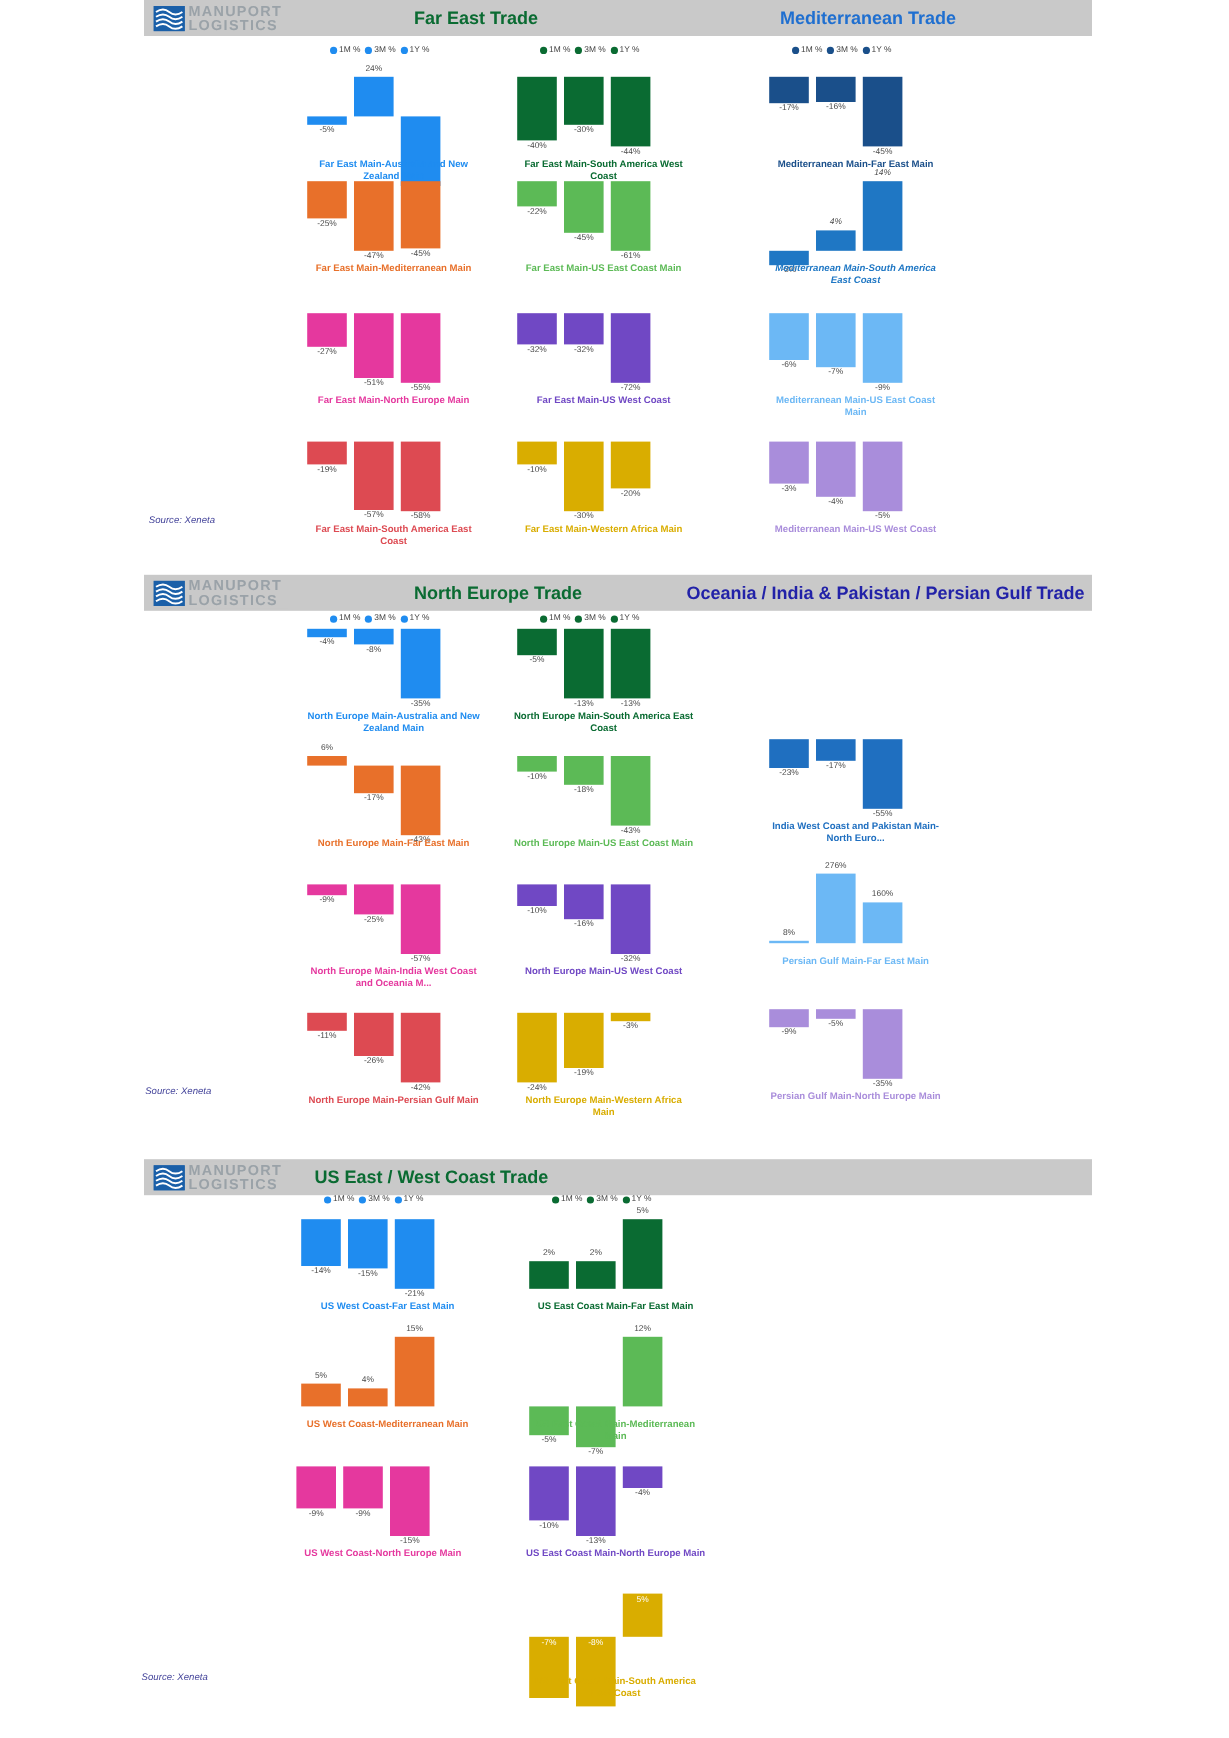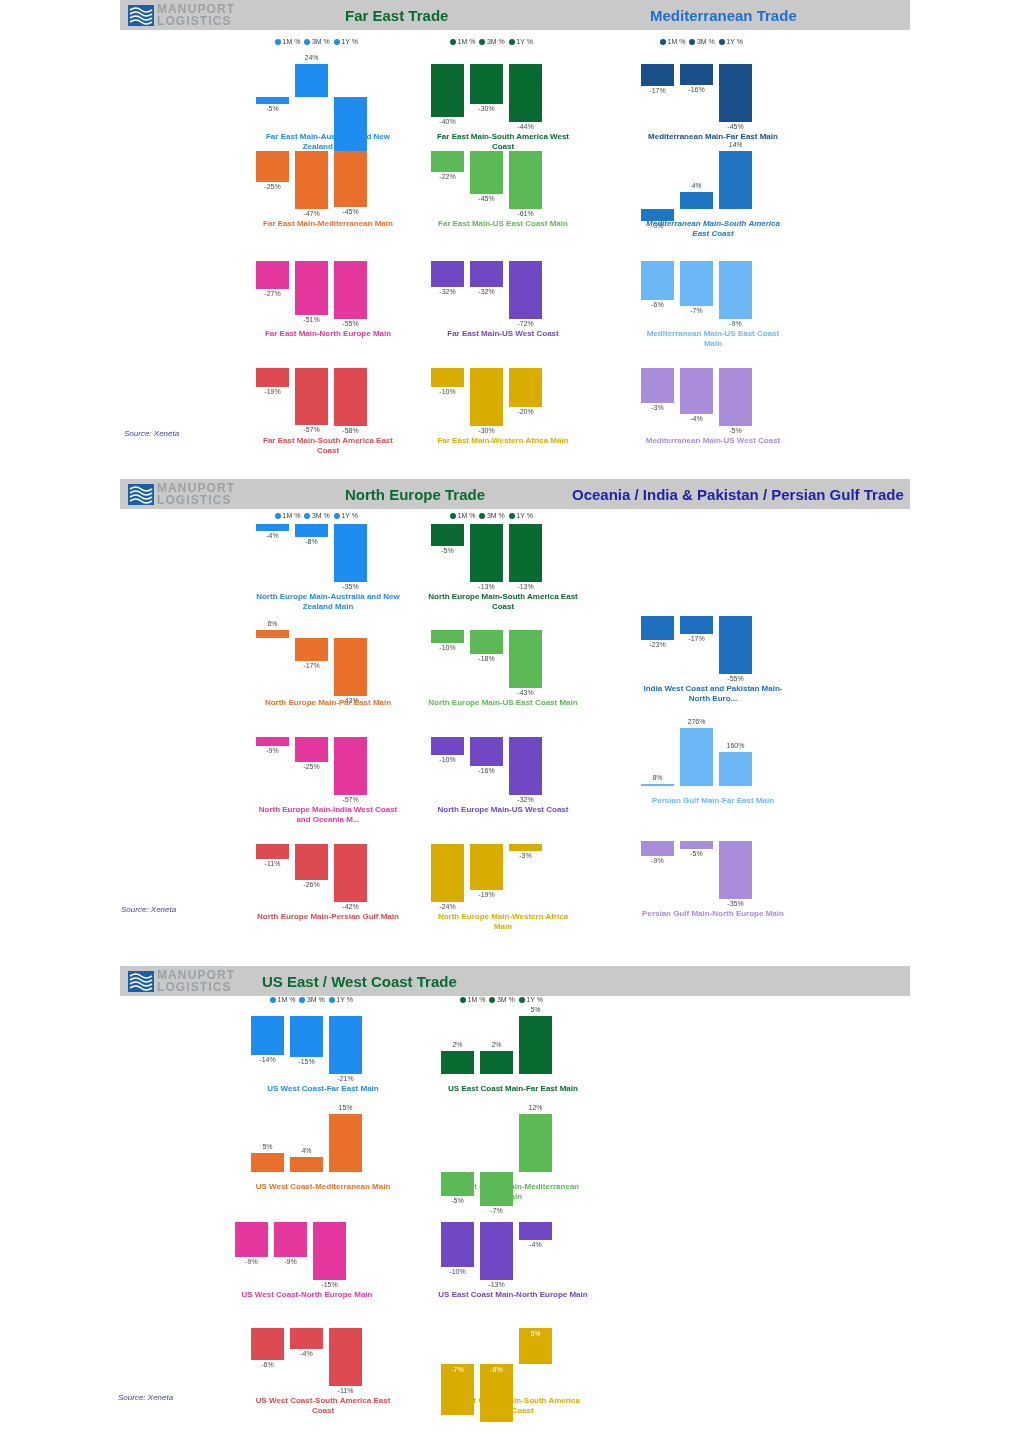--- a/index.html
+++ b/index.html
@@ -644,53 +644,36 @@
               <div class="rect" style="background: rgb(232, 112, 42); height: 15.4667px; top: 58.5333px;"></div>
               <div class="lbl" style="top: 48.5333px;">4%</div>
             </div>
             <div class="bar" style="left: 81px; top: 0px; height: 80px;">
               <div class="rect" style="background: rgb(232, 112, 42); height: 58px; top: 16px;"></div>
               <div class="lbl" style="top: 6px;">15%</div>
             </div>
           </div>
           <div class="chart-title" style="color: rgb(232, 112, 42);">US West Coast-Mediterranean Main</div>
         </div>
-        <div class="chart" style="left: 232px; top: 240px;">
+        <div class="chart" style="left: 244px; top: 240px;">
           <div class="plot">
             <div class="bar" style="left: 3px; top: 0px; height: 80px;">
               <div class="rect" style="background: rgb(229, 56, 158); height: 34.8px; top: 16px;"></div>
               <div class="lbl" style="top: 51.8px;">-9%</div>
             </div>
             <div class="bar" style="left: 42px; top: 0px; height: 80px;">
               <div class="rect" style="background: rgb(229, 56, 158); height: 34.8px; top: 16px;"></div>
               <div class="lbl" style="top: 51.8px;">-9%</div>
             </div>
             <div class="bar" style="left: 81px; top: 0px; height: 80px;">
               <div class="rect" style="background: rgb(229, 56, 158); height: 58px; top: 16px;"></div>
               <div class="lbl" style="top: 75px;">-15%</div>
             </div>
           </div>
           <div class="chart-title" style="color: rgb(229, 56, 158);">US West Coast-North Europe Main</div>
-        </div>
-        <div class="chart" style="left: 248px; top: 346px;">
-          <div class="plot">
-            <div class="bar" style="left: 3px; top: 0px; height: 80px;">
-              <div class="rect" style="background: rgb(221, 74, 82); height: 31.6364px; top: 16px;"></div>
-              <div class="lbl" style="top: 48.6364px;">-6%</div>
-            </div>
-            <div class="bar" style="left: 42px; top: 0px; height: 80px;">
-              <div class="rect" style="background: rgb(221, 74, 82); height: 21.0909px; top: 16px;"></div>
-              <div class="lbl" style="top: 38.0909px;">-4%</div>
-            </div>
-            <div class="bar" style="left: 81px; top: 0px; height: 80px;">
-              <div class="rect" style="background: rgb(221, 74, 82); height: 58px; top: 16px;"></div>
-              <div class="lbl" style="top: 75px;">-11%</div>
-            </div>
-          </div>
-          <div class="chart-title" style="color: rgb(221, 74, 82);">US West Coast-South America East Coast</div>
         </div>
         <div class="legend" style="left: 460px; top: 30px;">
           <span class="li">
             <span class="dot" style="background: rgb(10, 107, 50);"></span>
             <span>1M %</span>
           </span>
           <span class="li">
             <span class="dot" style="background: rgb(10, 107, 50);"></span>
             <span>3M %</span>
           </span>

